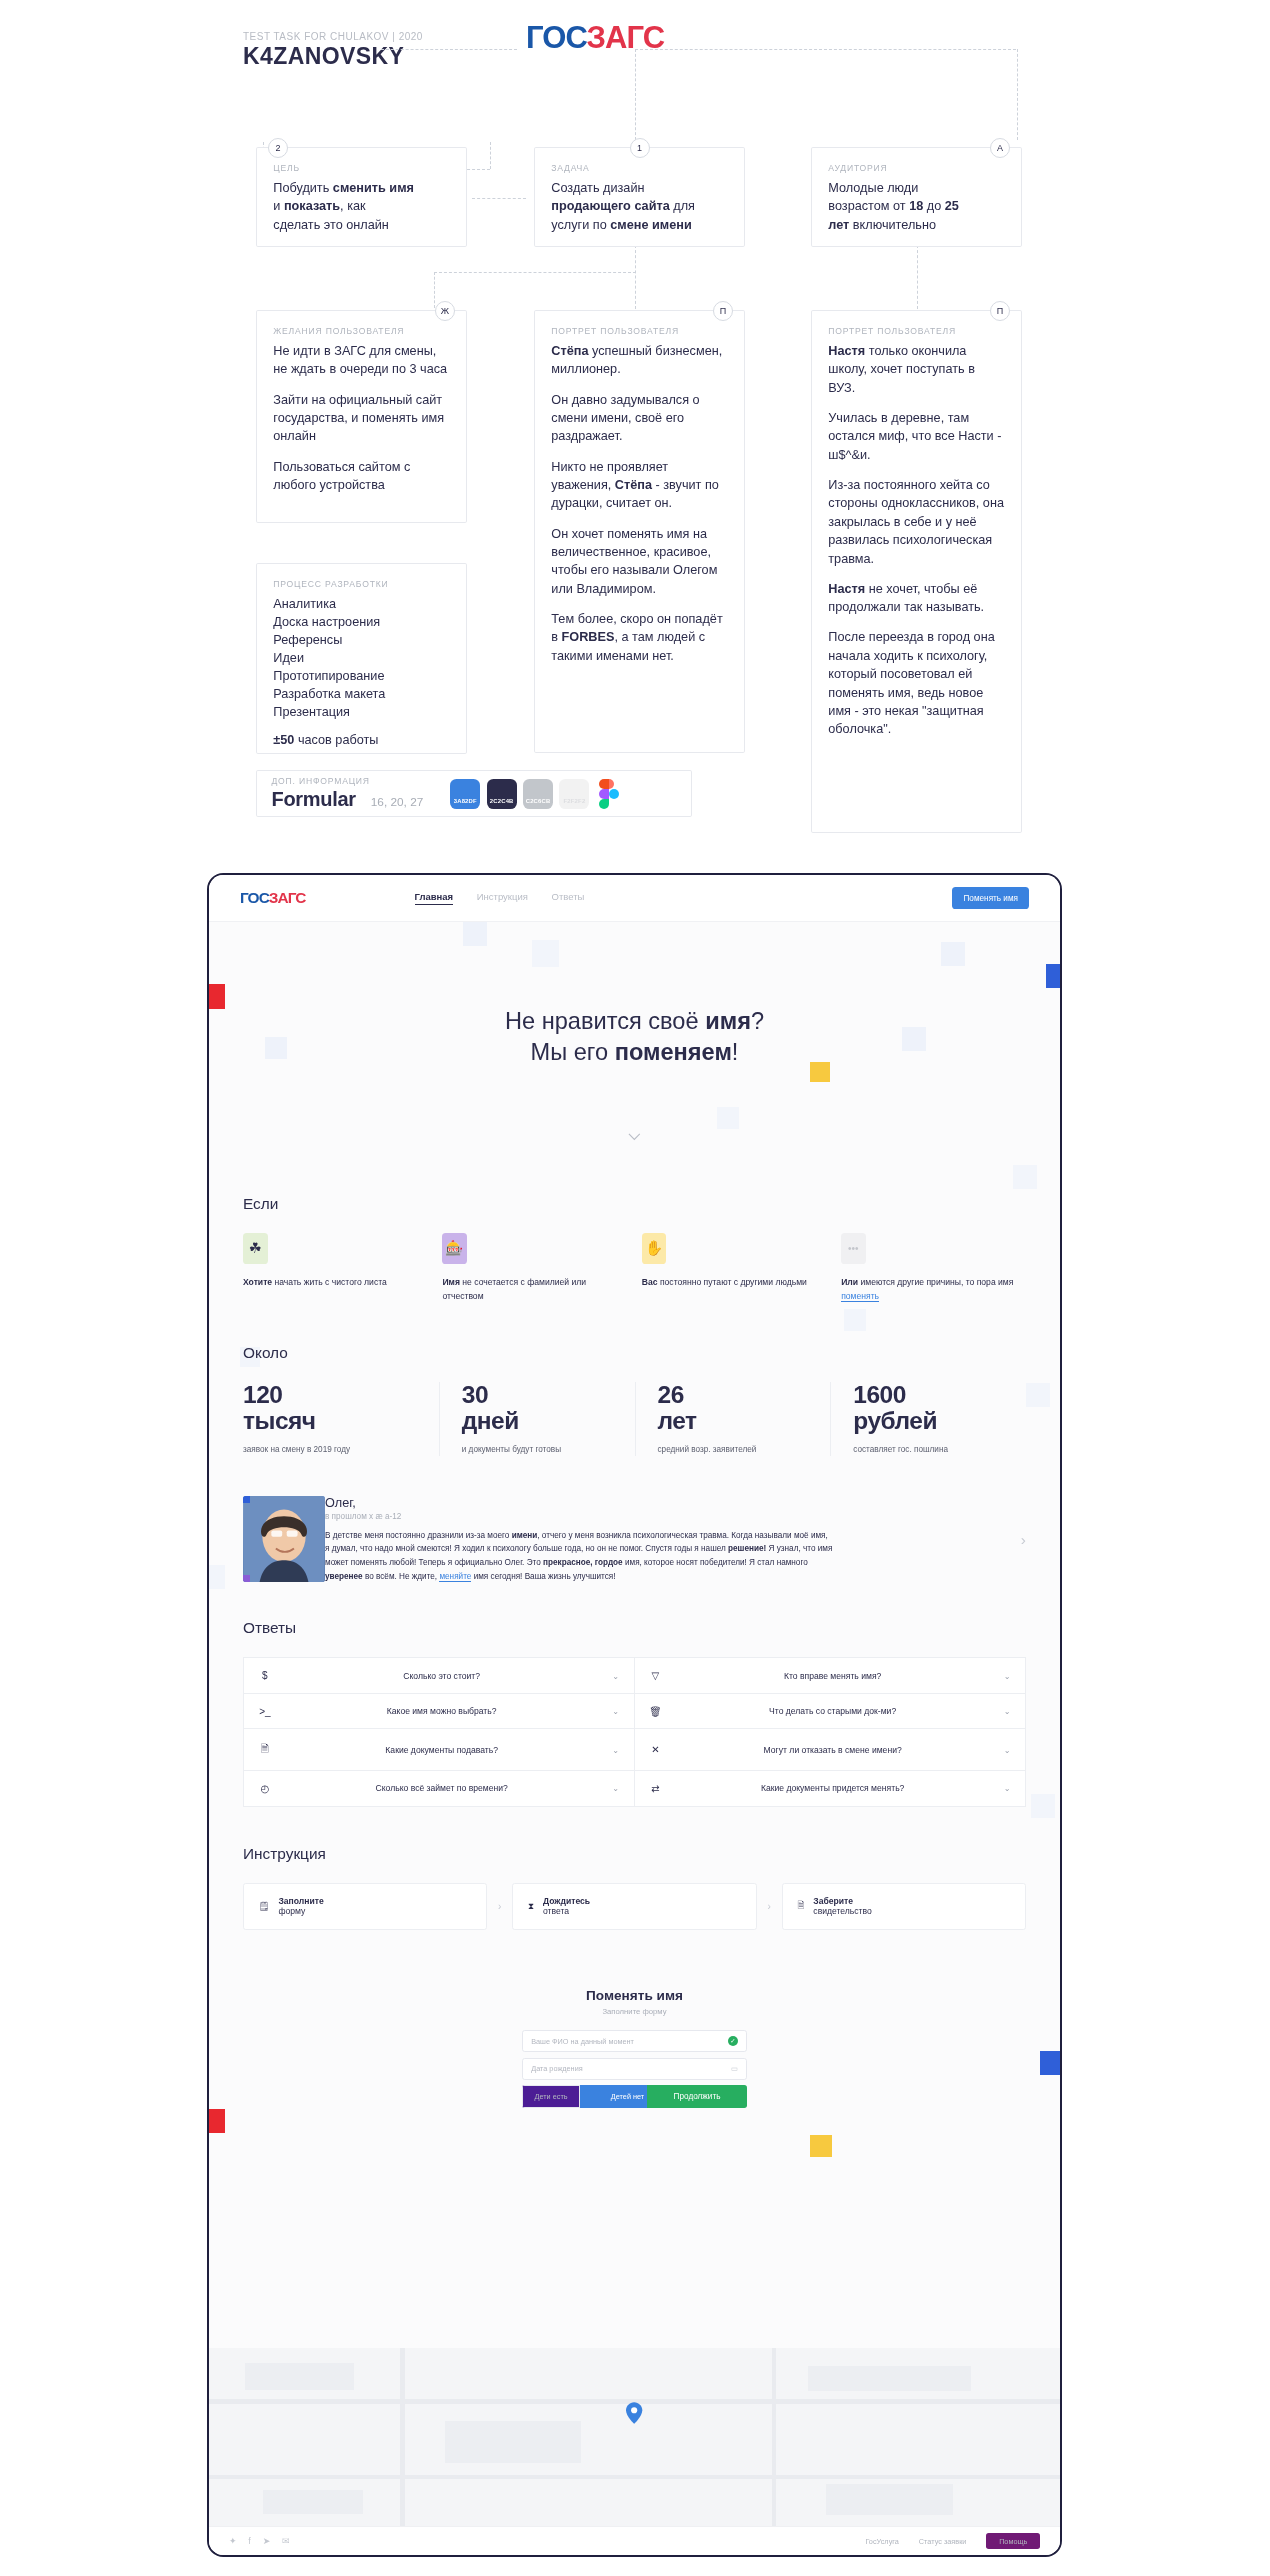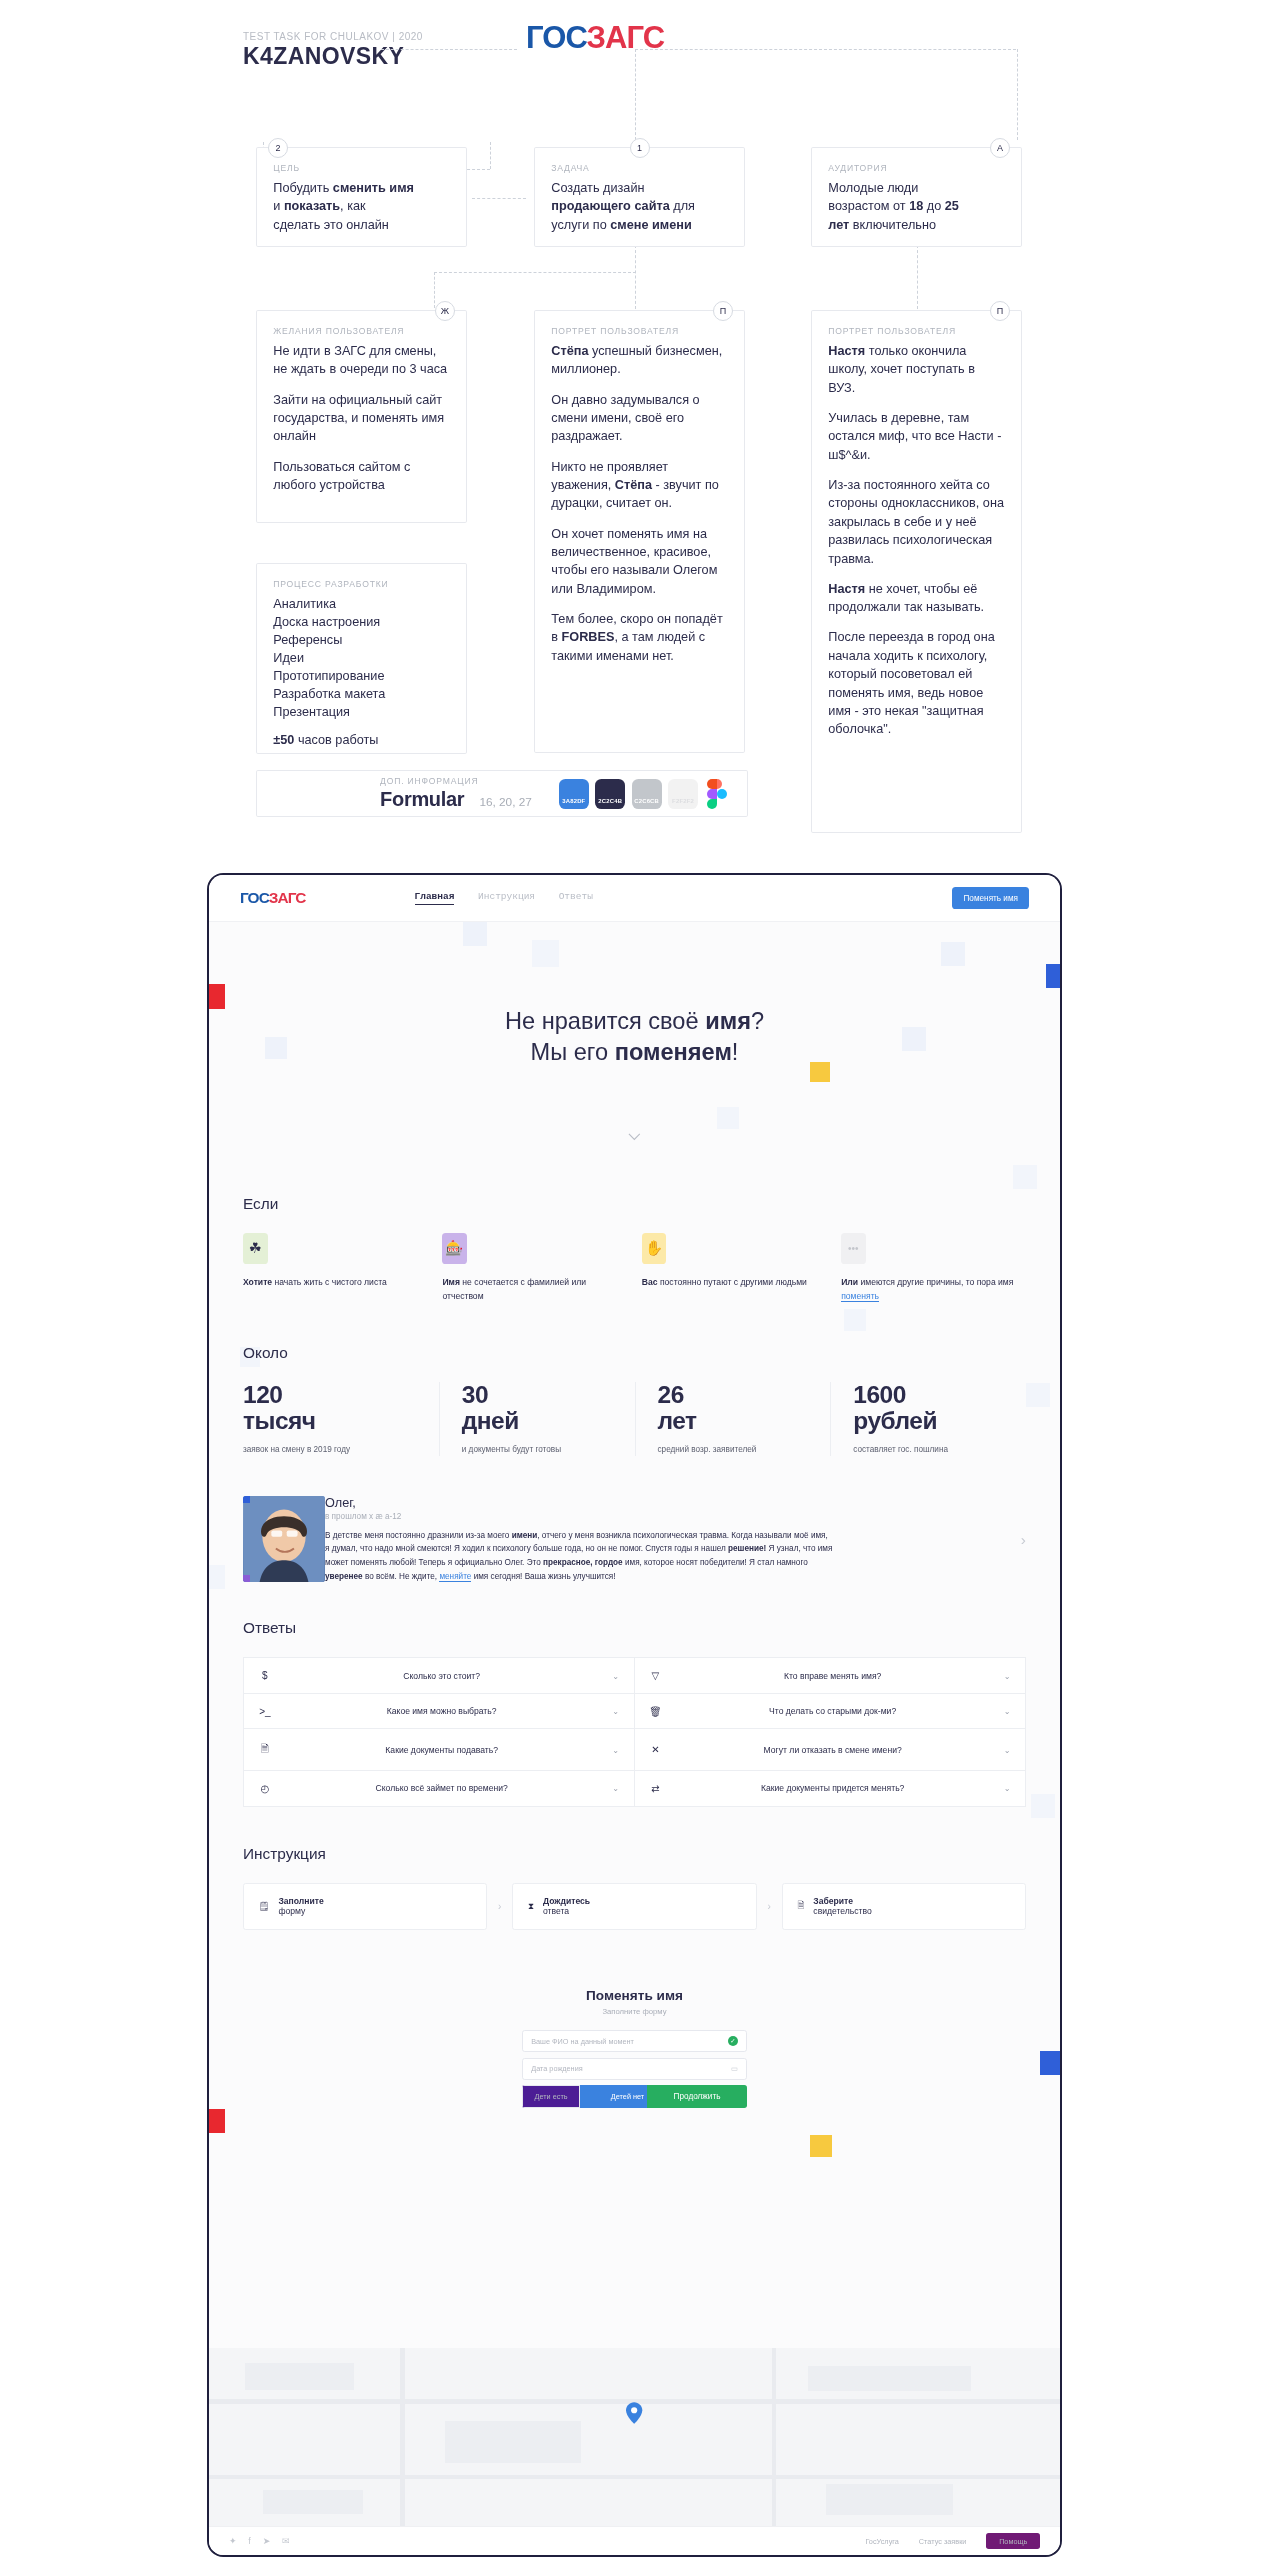--- a/index.html
+++ b/index.html
@@ -75,21 +75,21 @@
     background: #fbfbfc; border: 2.7px solid #1f1f3d; border-radius: 16.3px; overflow: hidden;
   }
   .mock-inner { position: relative; width: 100%; height: 100%; }
   .deco { position: absolute; }
   .nav {
     position: relative; z-index: 5; height: 47px; background: #fff;
     display: flex; align-items: center; padding: 0 31px;
     border-bottom: 0.9px solid #f0f1f4;
   }
   .nav-logo { font-size: 15.4px; }
-  .nav-links { display: flex; gap: 23.6px; margin-left: 109px; font-family: Liberation Mono, monospace; }
+  .nav-links { display: flex; gap: 23.6px; margin-left: 109px; }
   .nav-link { font-size: 9.5px; color: #b9bdc6; padding-bottom: 2.7px; }
   .nav-link.active { color: #2c2c4b; font-weight: 700; border-bottom: 1.8px solid #2c2c4b; }
   .nav-cta {
     margin-left: auto; background: #3a82df; color: #fff; font-size: 8.2px;
     border-radius: 3.6px; padding: 6.4px 11px; border: 0;
     font-family: inherit; cursor: pointer;
   }
 
   .hero { position: relative; z-index: 3; text-align: center; padding-top: 84px; }
   .hero h1 { font-size: 23.6px; line-height: 1.32; font-weight: 400; }
@@ -262,21 +262,21 @@
         <div>Доска настроения</div>
         <div>Референсы</div>
         <div>Идеи</div>
         <div>Прототипирование</div>
         <div>Разработка макета</div>
         <div>Презентация</div>
       </div>
       <div class="proc-hours"><b>±50</b><span> часов работы</span></div>
     </div>
 
-    <div class="card info-card" style="left:256px; top:770px; width:492px; height:47px; padding:9px 14.5px;justify-content:flex-end;">
+    <div class="card info-card" style="left:256px; top:770px; width:436px; height:47px; padding:9px 14.5px;">
       <div class="info-left">
         <div class="card-kicker" style="margin-bottom:1.8px;">ДОП. ИНФОРМАЦИЯ</div>
         <div><span class="font-name">Formular</span> <span class="font-sizes">16, 20, 27</span></div>
       </div>
       <div class="swatches">
         <div class="sw" style="background:#3a82df">
             <span>3A82DF</span>
           </div>
         <div class="sw" style="background:#2c2c4b">
             <span>2C2C4B</span>

